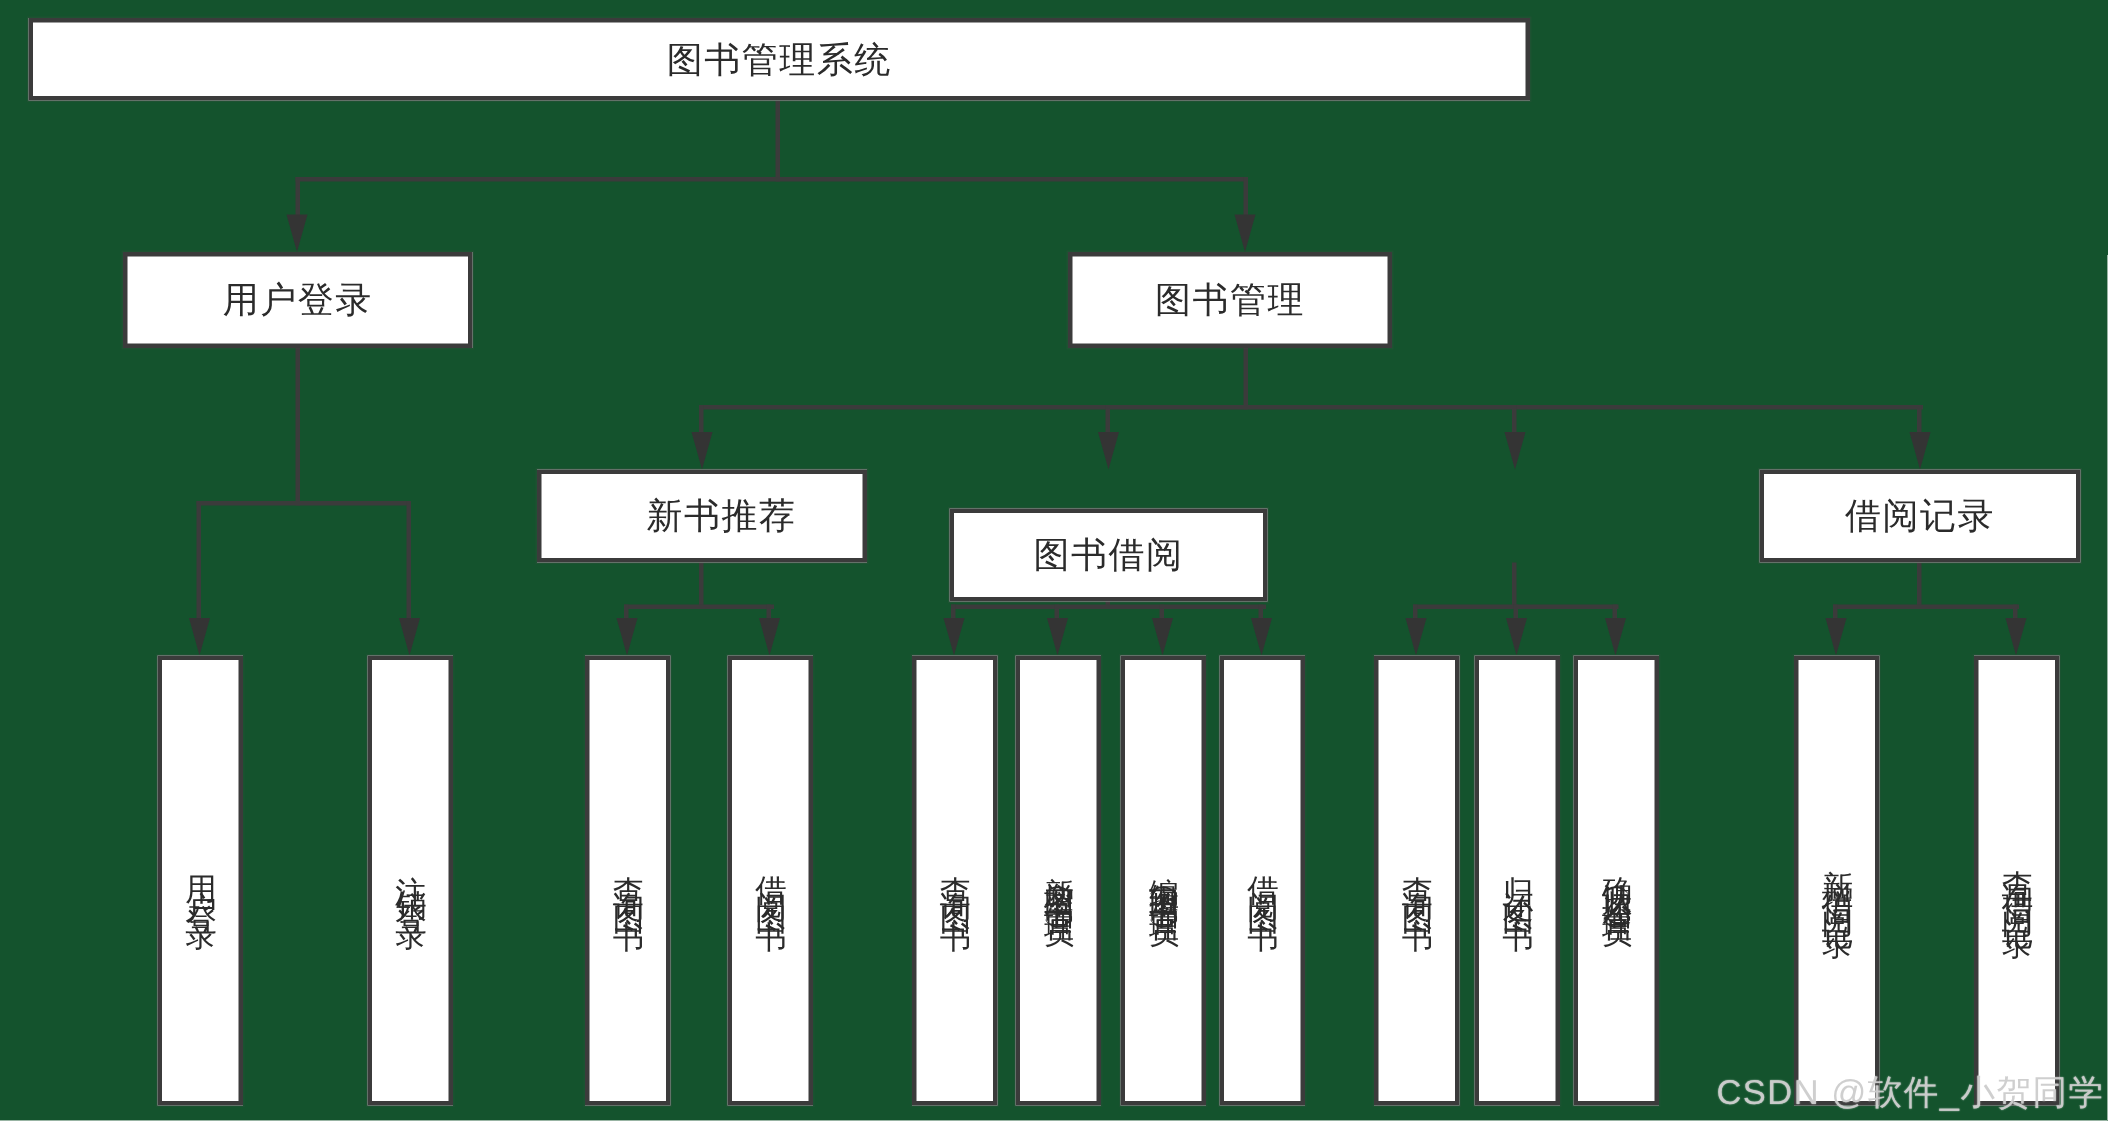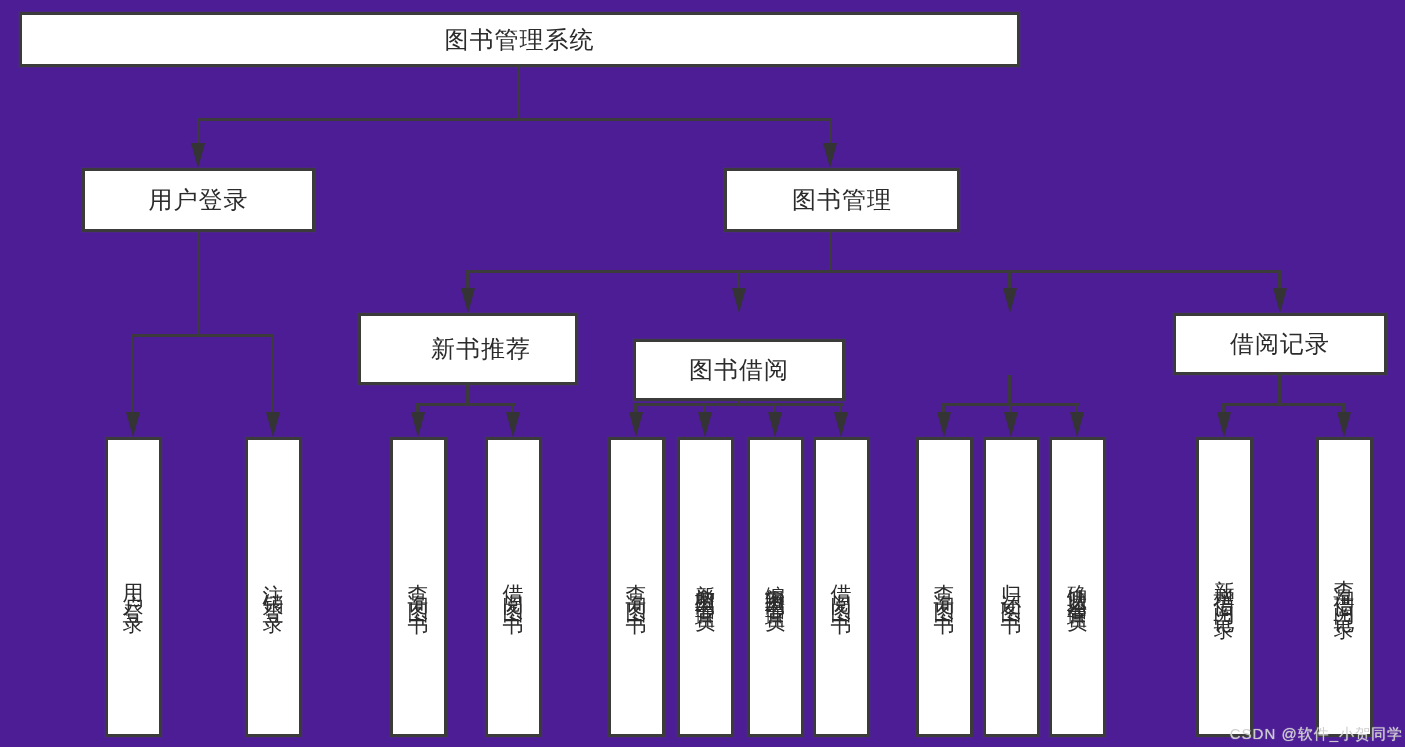--- a/index.html
+++ b/index.html
@@ -5,21 +5,21 @@
   html, body {
     margin: 0;
     padding: 0;
     background: #ffffff;
     font-family: "Liberation Sans", "DejaVu Sans", sans-serif;
   }
   #canvas {
     position: relative;
     width: 1405px;
     height: 747px;
-    background: #4c1d95;
+    background: #14532d;
     overflow: hidden;
     text-decoration: underline;
   }
   
   .hbox {
     position: absolute;
     box-sizing: border-box;
     background: #ffffff;
     border: 3px solid #3b3b3b;
     box-shadow: 0 0 0 1px rgba(80,80,80,0.18);
@@ -74,45 +74,45 @@
     height: 0;
     border-left: 7px solid transparent;
     border-right: 7px solid transparent;
     border-top: 25px solid #343434;
     z-index: 1;
   }
   .watermark {
     position: absolute;
     right: 2px;
     bottom: 3px;
-    font-size: 15px;
+    font-size: 23px;
     color: rgba(203,203,203,0.92);
     text-shadow: 0 0 1px rgba(255,255,255,0.8);
     letter-spacing: 1px;
     white-space: nowrap;
     z-index: 5;
   }
 </style>
 </head>
 <body>
 
 <div id="canvas">
 
   <div class="hbox" style="left:19px; top:12px; width:1001px; height:55px;">
     <span>图书管理系统</span>
   </div>
 
   <div class="hbox" style="left:82px; top:168px; width:233px; height:64px;">
     <span>用户登录</span>
   </div>
-  <div class="hbox" style="left:712px; top:168px; width:236px; height:64px;margin-left:12px;">
+  <div class="hbox" style="left:712px; top:168px; width:216px; height:64px;">
     <span>图书管理</span>
   </div>
 
-  <div class="hbox" style="left:358px; top:313px; width:220px; height:72px;padding-left:26px;">
+  <div class="hbox" style="left:358px; top:313px; width:220px; height:62px;padding-left:26px;">
     <span>新书推荐</span>
   </div>
   <div class="hbox" style="left:633px; top:313px; width:212px; height:62px;margin-top:26px;">
     <span>图书借阅</span>
   </div>
   <div class="hbox" style="left:1173px; top:313px; width:214px; height:62px;">
     <span>借阅记录</span>
   </div>
 
   <div class="vbox" style="left:105px;">

